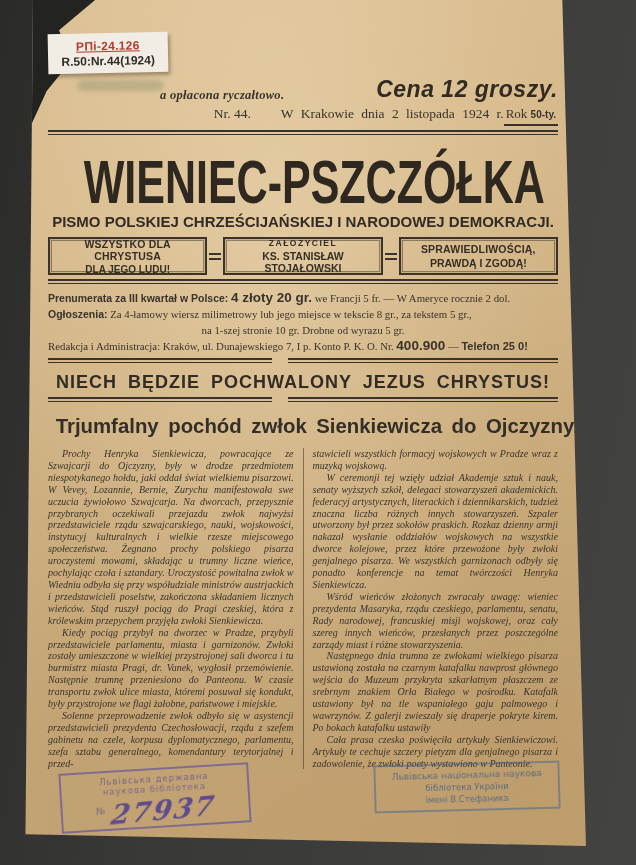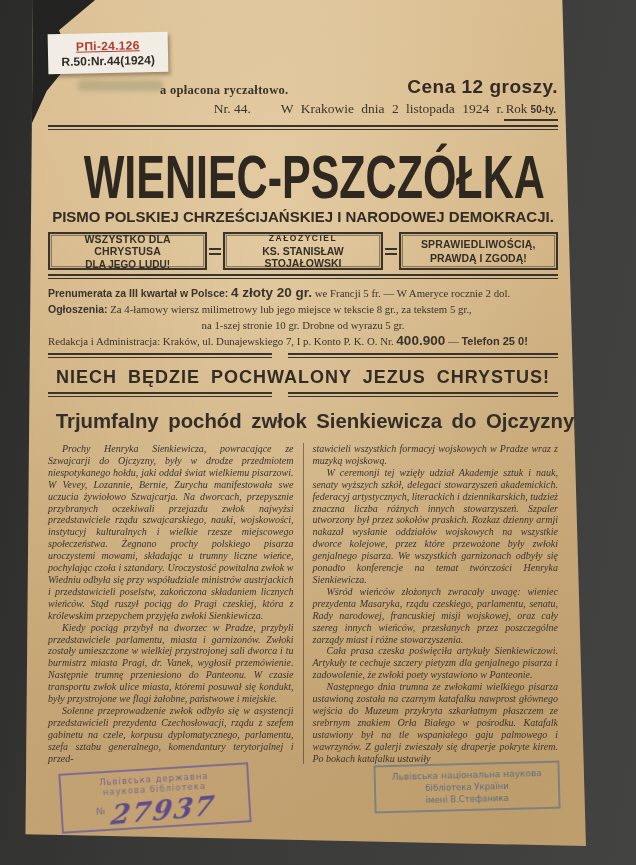--- a/index.html
+++ b/index.html
@@ -28,23 +28,23 @@
     transform:rotate(-1.2deg); text-align:center;
     font-family:"Liberation Sans", sans-serif; z-index:5;
   }
   .label-line1{font-size:12px; font-weight:bold; color:#b53a2e; text-decoration:underline; letter-spacing:.3px;}
   .label-line2{font-size:12px; font-weight:bold; color:#2f2c28; margin-top:1px;}
   .print{position:relative; padding:0 36px 0 30px;}
   .ink-remnant{
     position:absolute; left:60px; top:80px; width:85px; height:11px;
     background:rgba(90,110,80,.25); filter:blur(2px); border-radius:4px;
   }
-  .header-top{display:flex; justify-content:space-between; align-items:flex-end; padding-top:76px;}
+  .header-top{display:flex; justify-content:space-between; align-items:flex-end; padding-top:76px;font-style:italic;}
   .postal{font-size:12.5px; font-weight:bold; margin-left:112px; letter-spacing:.3px;}
-  .price{font-family:"Liberation Sans", sans-serif; font-size:19px; font-weight:bold; letter-spacing:.5px; color:#322b23;}
+  .price{font-family:"Liberation Sans", sans-serif; font-size:23px; font-weight:bold; letter-spacing:.5px; color:#322b23;}
   .header-bottom{display:flex; justify-content:flex-end; align-items:baseline; margin-top:3px;}
   .nr{font-size:13.5px;}
   .dateline{font-size:13.5px; word-spacing:4px; margin-left:30px;}
   .rok{font-size:13px; border-bottom:2.5px solid #3a332b; padding:0 2px 2px;}
   .rok b{font-family:"Liberation Sans", sans-serif; font-size:10px;}
   .rule{margin-top:4px;}
   .rule .t{height:2px; background:#3a332b;}
   .rule .b{height:1px; background:#3a332b; margin-top:2px;}
   .rule.split .t,.rule.split .b{
     background:linear-gradient(to right,#3a332b 0 44%,transparent 44% 47%,#3a332b 47% 100%);
@@ -218,22 +218,22 @@
       <div class="columns">
         <div class="col col-left">
             <p>Prochy Henryka Sienkiewicza, powracające ze Szwajcarji do Ojczyzny, były w drodze przedmiotem niespotykanego hołdu, jaki oddał świat wielkiemu pisarzowi. W Vevey, Lozannie, Bernie, Zurychu manifestowała swe uczucia żywiołowo Szwajcarja. Na dworcach, przepysznie przybranych oczekiwali przejazdu zwłok najwyżsi przedstawiciele rządu szwajcarskiego, nauki, wojskowości, instytucyj kulturalnych i wielkie rzesze miejscowego społeczeństwa. Żegnano prochy polskiego pisarza uroczystemi mowami, składając u trumny liczne wieńce, pochylając czoła i sztandary. Uroczystość powitalna zwłok w Wiedniu odbyła się przy współudziale ministrów austrjackich i przedstawicieli poselstw, zakończona składaniem licznych wieńców. Stąd ruszył pociąg do Pragi czeskiej, która z królewskim przepychem przyjęła zwłoki Sienkiewicza.</p>
             <p>Kiedy pociąg przybył na dworzec w Pradze, przybyli przedstawiciele parlamentu, miasta i garnizonów. Zwłoki zostały umieszczone w wielkiej przystrojonej sali dworca i tu burmistrz miasta Pragi, dr. Vanek, wygłosił przemówienie. Następnie trumnę przeniesiono do Panteonu. W czasie transportu zwłok ulice miasta, któremi posuwał się kondukt, były przystrojone we flagi żałobne, państwowe i miejskie.</p>
             <p>Solenne przeprowadzenie zwłok odbyło się w asystencji przedstawicieli prezydenta Czechosłowacji, rządu z szefem gabinetu na czele, korpusu dyplomatycznego, parlamentu, szefa sztabu generalnego, komendantury terytorjalnej i przed-</p>
           </div>
         <div class="col col-right">
             <p class="no-indent">stawicieli wszystkich formacyj wojskowych w Pradze wraz z muzyką wojskową.</p>
             <p>W ceremonji tej wzięły udział Akademje sztuk i nauk, senaty wyższych szkół, delegaci stowarzyszeń akademickich. federacyj artystycznych, literackich i dziennikarskich, tudzież znaczna liczba różnych innych stowarzyszeń. Szpaler utworzony był przez sokołów praskich. Rozkaz dzienny armji nakazał wysłanie oddziałów wojskowych na wszystkie dworce kolejowe, przez które przewożone były zwłoki genjalnego pisarza. We wszystkich garnizonach odbyły się ponadto konferencje na temat twórczości Henryka Sienkiewicza.</p>
             <p>Wśród wieńców złożonych zwracały uwagę: wieniec prezydenta Masaryka, rządu czeskiego, parlamentu, senatu, Rady narodowej, francuskiej misji wojskowej, oraz cały szereg innych wieńców, przesłanych przez poszczególne zarządy miast i różne stowarzyszenia.</p>
+            <p>Następnego dnia trumna ze zwłokami wielkiego pisarza ustawioną została na czarnym katafalku nawprost głównego wejścia do Muzeum przykryta szkarłatnym płaszczem ze srebrnym znakiem Orła Białego w pośrodku. Katafalk ustawiony był na tle wspaniałego gaju palmowego i wawrzynów. Z galerji zwieszały się draperje pokryte kirem. Po bokach katafalku ustawiły</p>
             <p>Cała prasa czeska poświęciła artykuły Sienkiewiczowi. Artykuły te cechuje szczery pietyzm dla genjalnego pisarza i zadowolenie, że zwłoki poety wystawiono w Panteonie.</p>
-            <p>Następnego dnia trumna ze zwłokami wielkiego pisarza ustawioną została na czarnym katafalku nawprost głównego wejścia do Muzeum przykryta szkarłatnym płaszczem ze srebrnym znakiem Orła Białego w pośrodku. Katafalk ustawiony był na tle wspaniałego gaju palmowego i wawrzynów. Z galerji zwieszały się draperje pokryte kirem. Po bokach katafalku ustawiły</p>
           </div>
       </div>
 
     </div>
 
     <div class="stamp-left">
       <div class="s1">Львівська державна</div>
       <div class="s2">наукова бібліотека</div>
       <div class="numrow">
         <span class="no">№</span>

